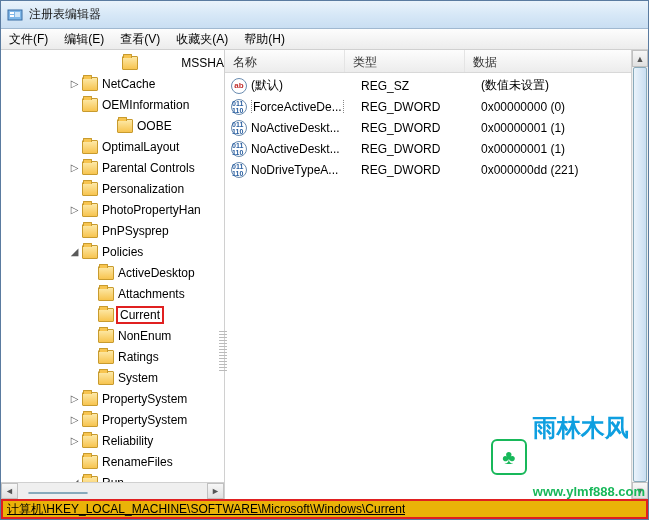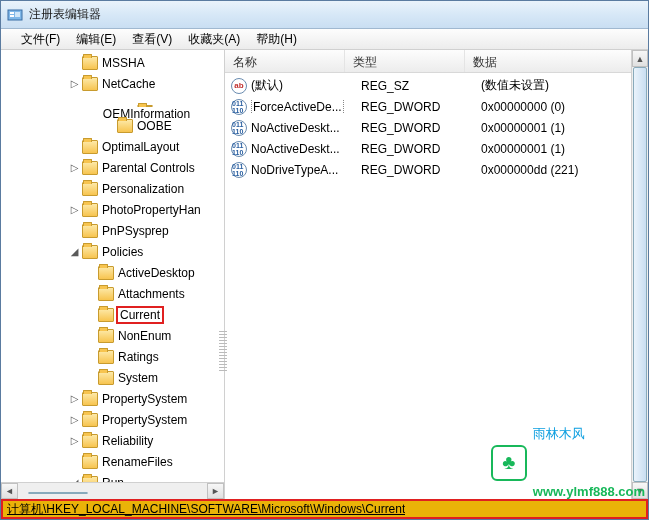--- a/index.html
+++ b/index.html
@@ -4,21 +4,21 @@
 <style>
 * { box-sizing: border-box; margin: 0; padding: 0; font-family: "Microsoft YaHei", Tahoma, sans-serif; font-size: 12px; }
 body { width: 655px; height: 526px; background: #fff; position: relative; overflow: hidden; }
 
 .window { width: 649px; height: 520px; border: 1px solid #5a7ba0; background: #fff; position: relative; }
 
 .titlebar { height: 28px; background: linear-gradient(to bottom, #eaf3fb 0%, #d7e8f7 50%, #c9def2 100%); border-bottom: 1px solid #a0b8d0; display: flex; align-items: center; padding-left: 6px; }
 .titlebar .app-icon { width: 16px; height: 16px; margin-right: 6px; display: inline-flex; align-items: center; justify-content: center; }
 .titlebar .title-text { color: #1a1a1a; }
 
-.menubar { height: 21px; background: linear-gradient(to bottom, #fdfdfd, #ececec); border-bottom: 1px solid #d0d0d0; display: flex; align-items: center; padding-left: 12px; }
+.menubar { height: 21px; background: linear-gradient(to bottom, #fdfdfd, #ececec); border-bottom: 1px solid #d0d0d0; display: flex; align-items: center; padding-left: 0; }
 .menubar .menu-item { padding: 2px 8px; cursor: default; }
 
 .client { display: flex; height: calc(100% - 28px - 21px - 20px); }
 
 .tree-panel { width: 224px; border-right: 1px solid #d0d0d0; overflow: hidden; position: relative; background: #fff; }
 .tree-inner { padding-top: 2px; }
 .tree-row { display: flex; align-items: center; height: 21px; white-space: nowrap; cursor: default; }
 .expander { width: 11px; height: 11px; margin-right: 2px; display: inline-flex; align-items: center; justify-content: center; color: #5a5a5a; font-size: 10px; }
 .expander.blank { visibility: hidden; }
 .folder-icon { width: 16px; height: 14px; margin-right: 4px; display: inline-block; background: linear-gradient(to bottom, #fde9a8 0%, #f7c44f 100%); border: 1px solid #c89b2e; border-radius: 1px; position: relative; }
@@ -47,21 +47,21 @@
 .focus-box { border: 1px dotted #888; padding: 0 1px; }
 
 .splitter-handle { position: absolute; left: 218px; top: 330px; width: 8px; height: 40px; background: repeating-linear-gradient(to bottom, #bbb 0 1px, transparent 1px 3px); }
 
 .statusbar { height: 20px; border: 2px solid #e02020; border-top-width: 2px; display: flex; align-items: center; padding: 0 4px; background: #eab308; text-decoration: underline; }
 .statusbar .path { white-space: nowrap; overflow: hidden; }
 
 .watermark { position: absolute; right: 10px; bottom: 28px; display: flex; align-items: center; }
 .watermark .logo { width: 36px; height: 36px; border: 2px solid #18b85a; border-radius: 6px; display: flex; align-items: center; justify-content: center; margin-right: 6px; background: #fff; }
 .watermark .logo-inner { color: #18b85a; font-size: 20px; }
-.watermark .brand-cn { color: #0e9fe0; font-size: 13px; font-weight: normal; line-height: 1; }
+.watermark .brand-cn { color: #0e9fe0; font-size: 24px; font-weight: bold; line-height: 1; }
 .watermark .brand-url { color: #18b85a; font-size: 13px; font-weight: bold; line-height: 1; margin-top: 45px; }
 
 .vscroll { position: absolute; right: 0; top: 49px; bottom: 20px; width: 17px; background: #efefef; border-left: 1px solid #d0d0d0; }
 .vscroll .arrow { height: 17px; background: linear-gradient(to bottom,#f7f7f7,#e0e0e0); border: 1px solid #c0c0c0; display: flex; align-items: center; justify-content: center; font-size: 9px; color: #555; }
 .vscroll .track { position: absolute; top: 17px; bottom: 17px; left: 0; right: 0; }
 .vscroll .thumb { position: absolute; top: 0; left: 1px; right: 1px; height: 100%; background: linear-gradient(to right,#eaf3fb,#c9def2); border: 1px solid #8ab; border-radius: 2px; }
 </style>
 </head>
 <body>
 
@@ -84,31 +84,31 @@
     <div class="menu-item">编辑(E)</div>
     <div class="menu-item">查看(V)</div>
     <div class="menu-item">收藏夹(A)</div>
     <div class="menu-item">帮助(H)</div>
   </div>
 
   <div class="client">
 
     <div class="tree-panel">
       <div class="tree-inner" id="tree-inner">
-          <div class="tree-row" style="padding-left: 68px;">
+          <div class="tree-row" style="padding-left: 68px; justify-content: space-between;">
             <span class="expander blank">▷</span>
             <span class="folder-icon"></span>
             <span class="tree-label">MSSHA</span>
           </div>
           <div class="tree-row" style="padding-left: 68px;">
             <span class="expander">▷</span>
             <span class="folder-icon"></span>
             <span class="tree-label">NetCache</span>
           </div>
-          <div class="tree-row" style="padding-left: 68px; flex-direction: column;">
+          <div class="tree-row" style="padding-left: 68px;">
             <span class="expander blank">▷</span>
             <span class="folder-icon"></span>
             <span class="tree-label">OEMInformation</span>
           </div>
           <div class="tree-row" style="padding-left: 68px; margin-left: 35px;">
             <span class="expander blank">▷</span>
             <span class="folder-icon"></span>
             <span class="tree-label">OOBE</span>
           </div>
           <div class="tree-row" style="padding-left: 68px;">

